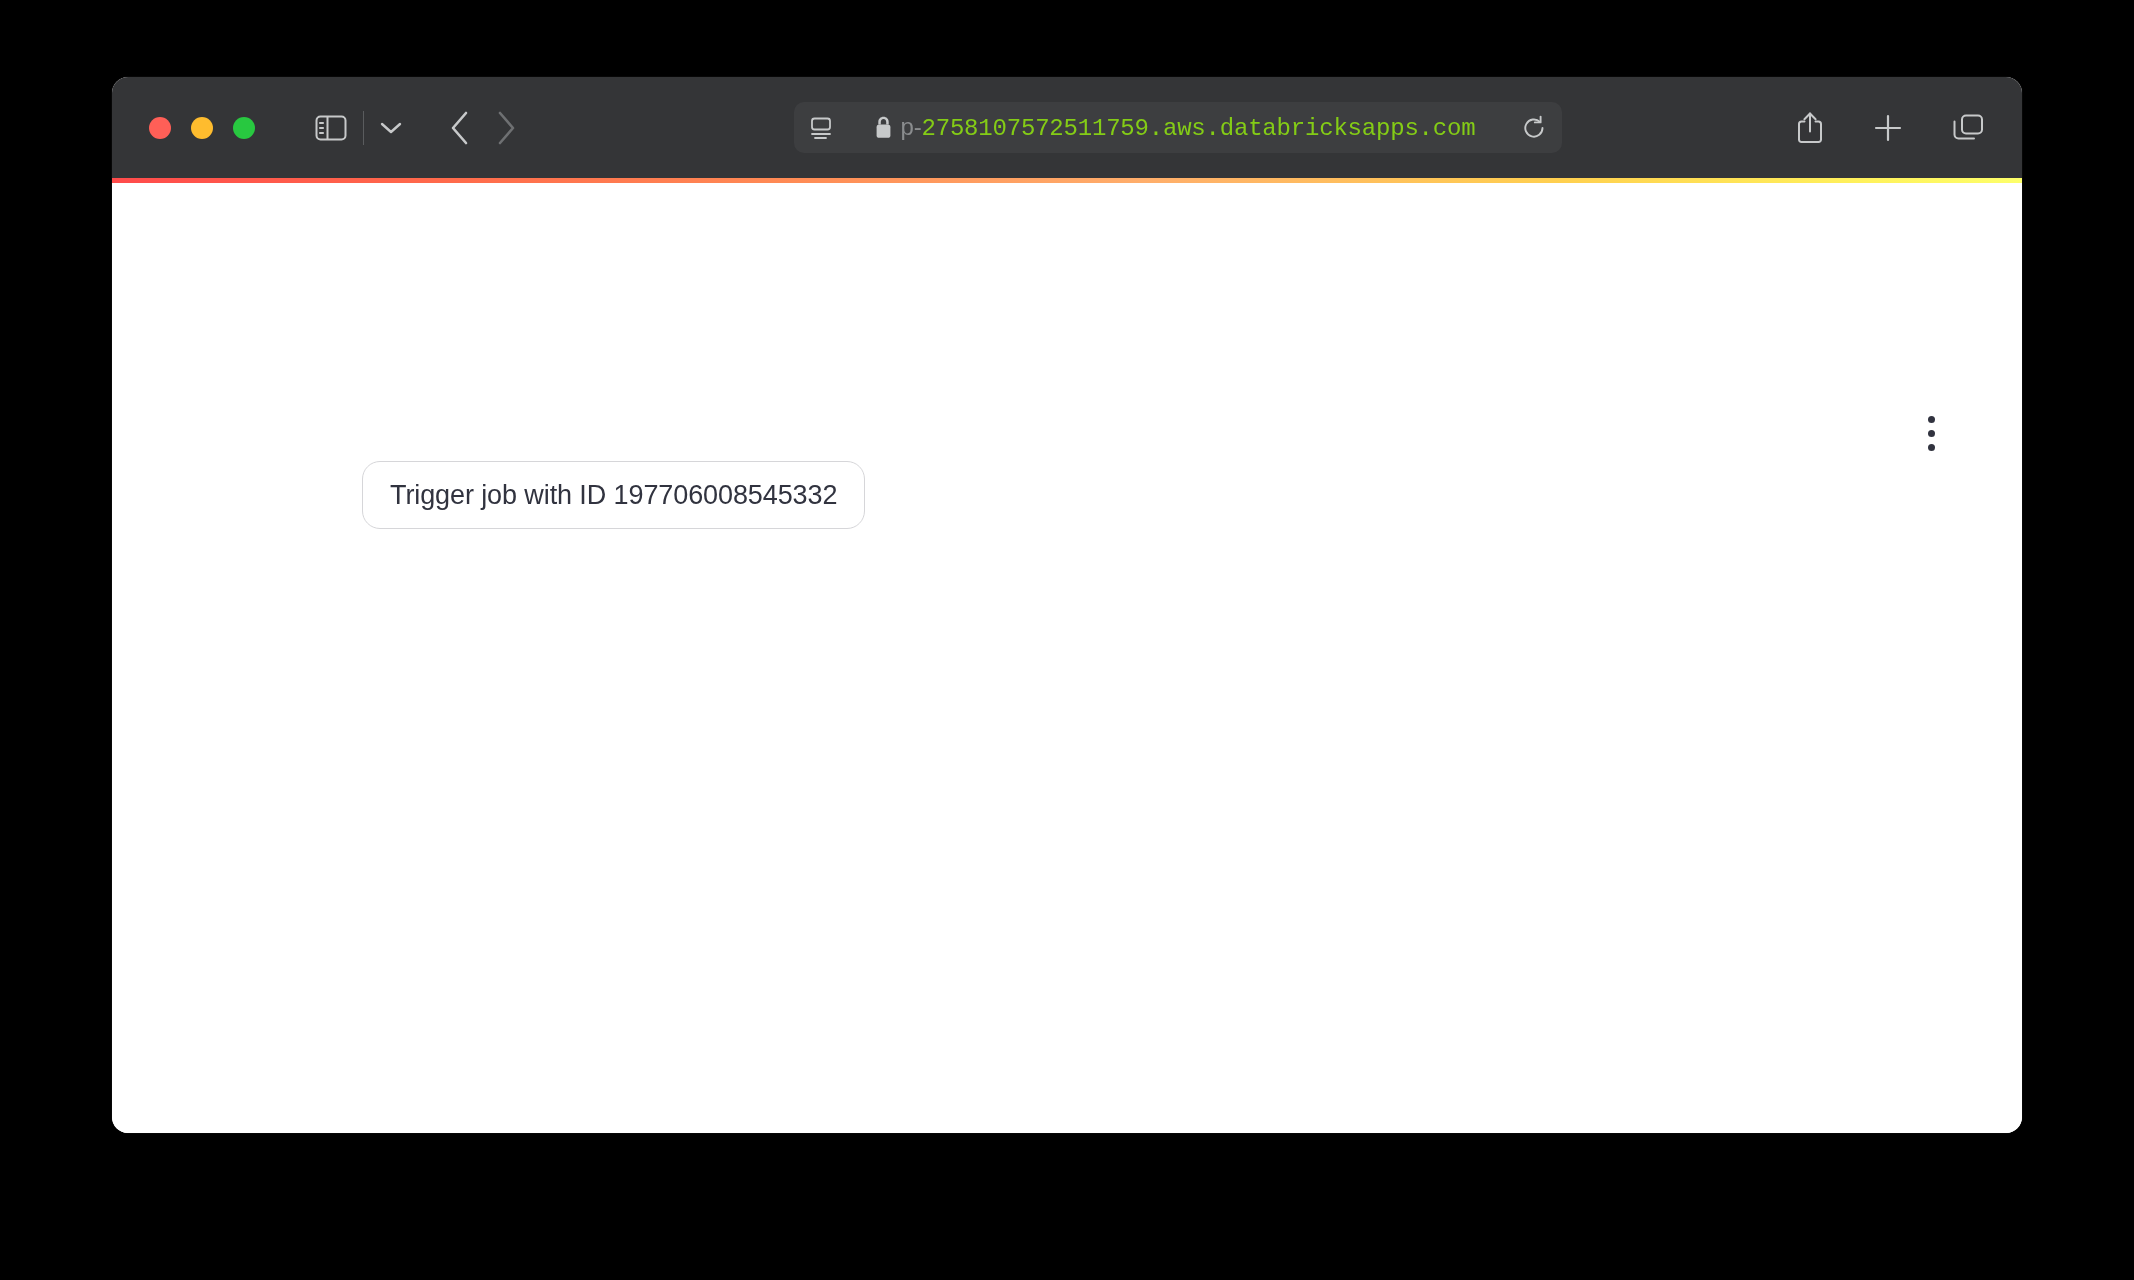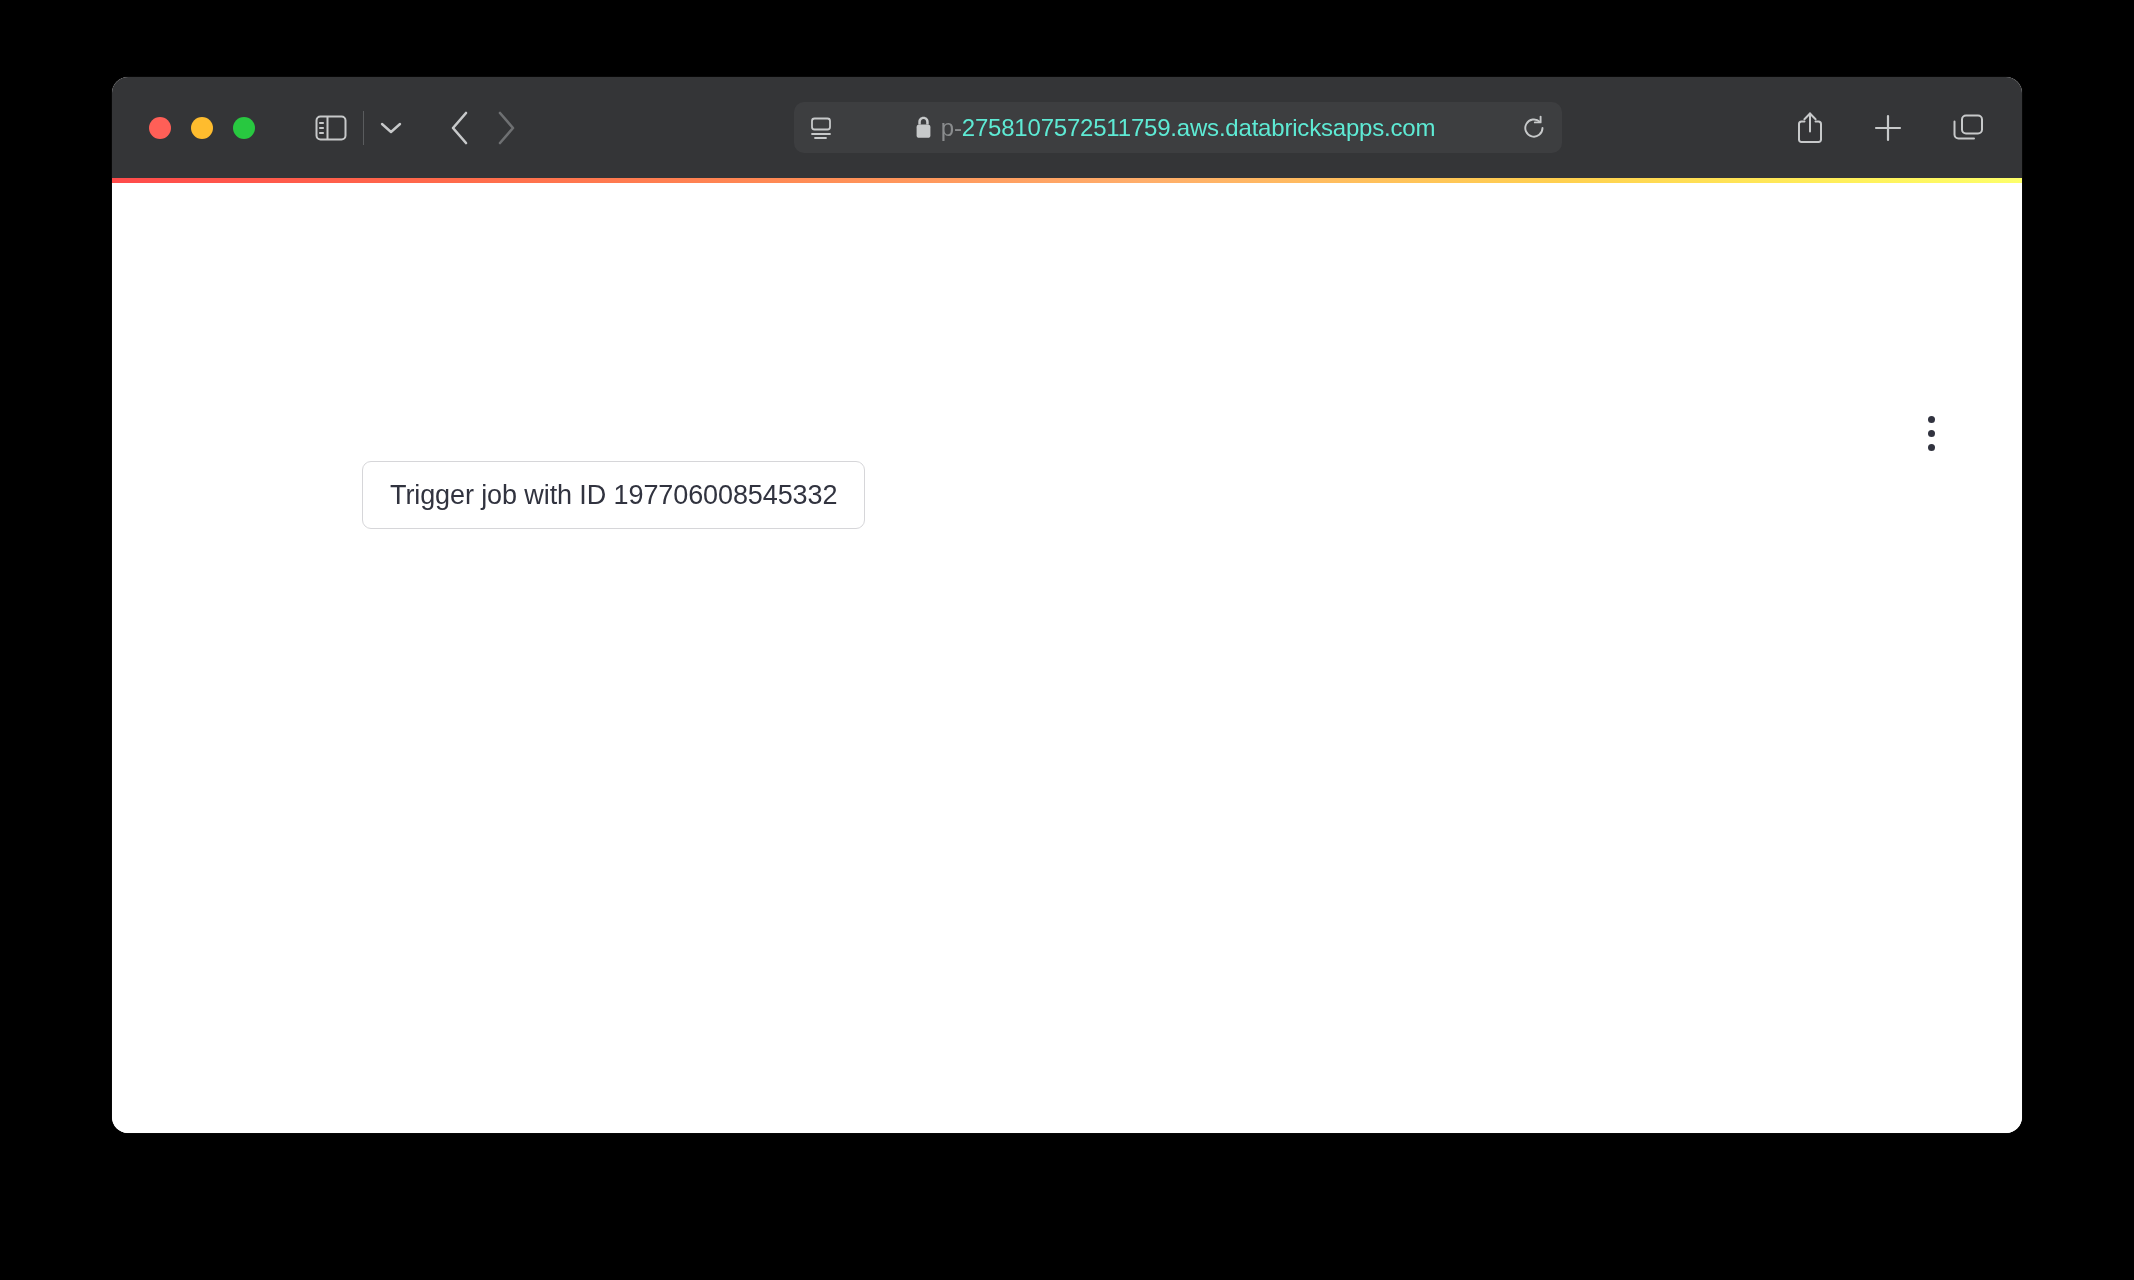--- a/index.html
+++ b/index.html
@@ -90,21 +90,21 @@
   .lock-icon{ flex:0 0 auto; display:flex; color:#c7c9ca; }
   .url-text{
     font-size:24px;
     letter-spacing:-0.2px;
     white-space:nowrap;
     overflow:hidden;
     display:flex;
     align-items:baseline;
   }
   .url-prefix{ color:#8a8c8e; }
-  .url-host{ color:#5eead4; }
+  .url-host{ color:#84cc16;font-family:Liberation Mono, monospace; }
   .reload-icon{ flex:0 0 auto; color:#c7c9ca; display:flex; margin-left:4px;}
 
   .right-group{
     position:absolute;
     right:38px; top:0; height:101px;
     display:flex; align-items:center; gap:48px;
   }
 
   
   .gradient-bar{
@@ -148,21 +148,21 @@
     width:100%;
   }
 
   .trigger-button{
     position:absolute;
     left:250px; top:278px;
     height:68px;
     padding:0 27px;
     background:#ffffff;
     border:1px solid #d6d6d9;
-    border-radius:9px;
+    border-radius:18px;
     color:#31333f;
     font-family:"Liberation Sans", sans-serif;
     font-size:27px;
     line-height:1;
     letter-spacing:-0.1px;
     cursor:pointer;
     display:flex;
     align-items:center;
     justify-content:center;
     white-space:nowrap;

